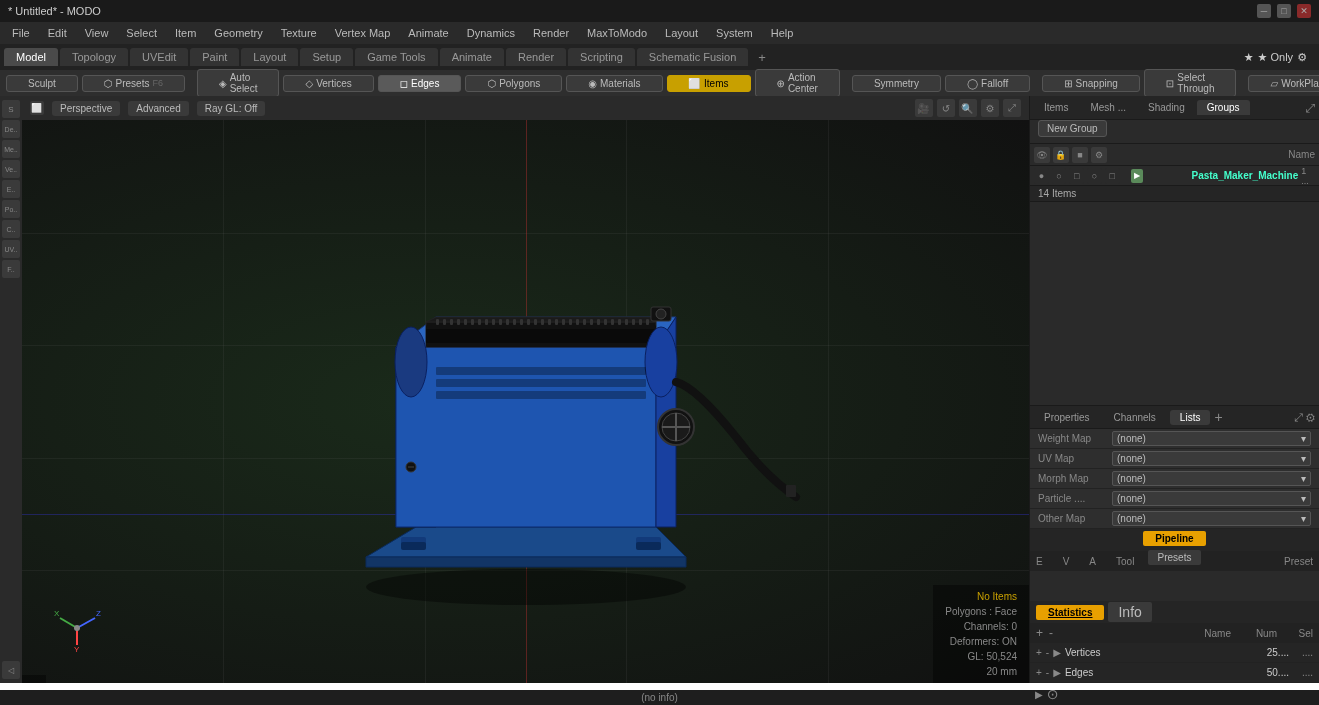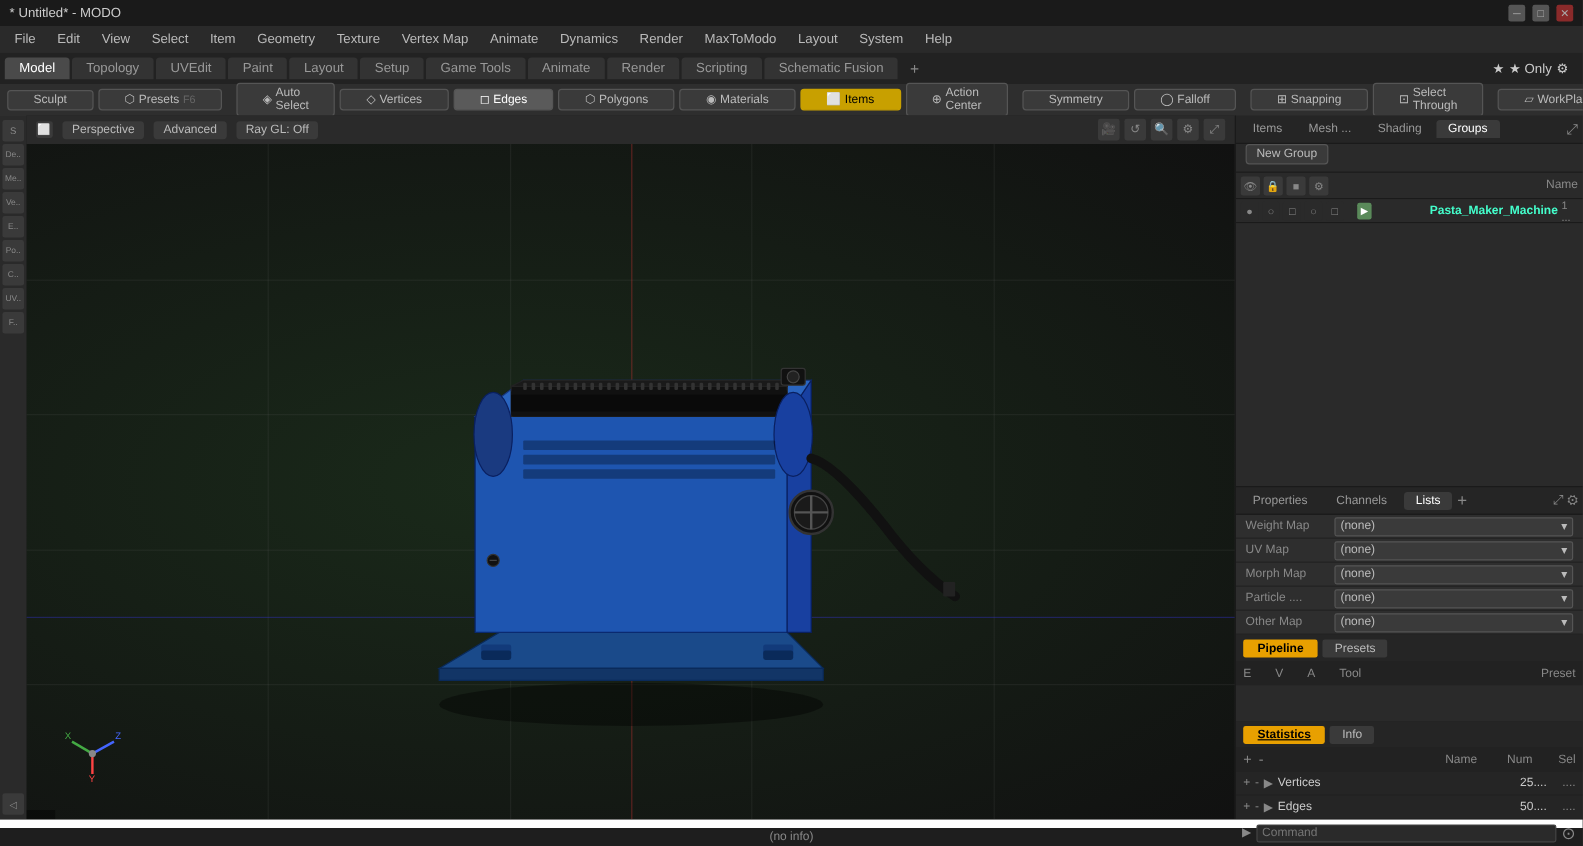--- a/index.html
+++ b/index.html
@@ -413,21 +413,21 @@
       color: #000;
       font-size: 10px;
       font-weight: bold;
       border-radius: 2px;
       text-decoration: underline;
     }
     .info-btn {
       padding: 2px 10px;
       background: #3a3a3a;
       color: #bbb;
-      font-size: 10px;
+      font-size: 14px;
       border-radius: 2px;
       cursor: pointer;
     }
     #stats-controls {
       height: 20px;
       background: #222;
       display: flex;
       align-items: center;
       padding: 0 6px;
       gap: 6px;
@@ -766,20 +766,28 @@
           <line x1="25" y1="25" x2="8" y2="15" stroke="#44aa44" stroke-width="2"></line>
           <line x1="25" y1="25" x2="25" y2="42" stroke="#ff4444" stroke-width="2"></line>
           <text x="44" y="13" fill="#4466ff" font-size="8">Z</text>
           <text x="2" y="13" fill="#44aa44" font-size="8">X</text>
           <text x="22" y="49" fill="#ff4444" font-size="8">Y</text>
           <circle cx="25" cy="25" r="3" fill="#888"></circle>
         </svg>
       </div>
     </div>
 
+    <div id="viewport-status">
+      <div style="color:#c8a000;">No Items</div>
+      <div>Polygons : Face</div>
+      <div>Channels: 0</div>
+      <div>Deformers: ON</div>
+      <div>GL: 50,524</div>
+      <div>20 mm</div>
+    </div>
     <div id="viewport-info-label"></div>
   </div>
 
   <div id="right-panel">
 
     <div id="right-panel-tabs">
       <div class="rp-tab">Items</div>
       <div class="rp-tab">Mesh ...</div>
       <div class="rp-tab">Shading</div>
       <div class="rp-tab active">Groups</div>
@@ -803,20 +811,23 @@
       <div class="list-icon-btn" style="background:#2a2a2a;">●</div>
       <div class="list-icon-btn" style="background:#2a2a2a;">○</div>
       <div class="list-icon-btn" style="background:#2a2a2a;">□</div>
       <div class="list-icon-btn" style="background:#2a2a2a;">○</div>
       <div class="list-icon-btn" style="background:#2a2a2a;">□</div>
       <div class="scene-item-icon" style="margin-left:8px;">▶</div>
       <div class="scene-item-label" style="font-size:10px;color:#4fc;flex:1;">Pasta_Maker_Machine</div>
       <div style="color:#888;font-size:9px;">1 ...</div>
     </div>
 
+    <div id="items-sub-label">
+      <span>14 Items</span>
+    </div>
 
     <div id="items-empty" style="height:80px;background:#2a2a2a;"></div>
 
     <div id="lower-right-tabs">
       <div class="lr-tab">Properties</div>
       <div class="lr-tab">Channels</div>
       <div class="lr-tab active">Lists</div>
       <div class="lr-add-btn">+</div>
       <div class="lr-tab-expand">⤢ ⚙</div>
     </div>
@@ -853,21 +864,21 @@
       <div class="map-row">
         <span class="map-label">Other Map</span>
         <div class="map-select">
           <span>(none)</span>
           <span>▾</span>
         </div>
       </div>
     </div>
 
     <div id="pipeline-area">
-      <div id="pipeline-header" style="padding:2px 6px;background:#252525;display:flex;align-items:center;gap:4px;">
+      <div id="pipeline-header" style="padding:2px 6px;background:#252525;display:flex;align-items:center;gap:4px;flex-direction:column;">
         <div class="pipeline-btn">Pipeline</div>
         <div class="presets-btn">Presets</div>
       </div>
       <div id="pipeline-table-header">
         <span class="pt-col">E</span>
         <span class="pt-col">V</span>
         <span class="pt-col">A</span>
         <span class="pt-col" style="flex:1;">Tool</span>
         <span class="pt-col">Preset</span>
       </div>
@@ -905,16 +916,15 @@
       </div>
     </div>
 
   </div>
 </div>
 
 <div id="bottom-bar" style="position:relative;">
   <div class="status-text">(no info)</div>
   <div class="command-area">
     <span class="cmd-arrow">▶</span>
-    <input class="cmd-input" type="text" placeholder="Command" style="">
     <span class="cmd-execute">⊙</span>
   </div>
 </div>
 
 </body></html>

